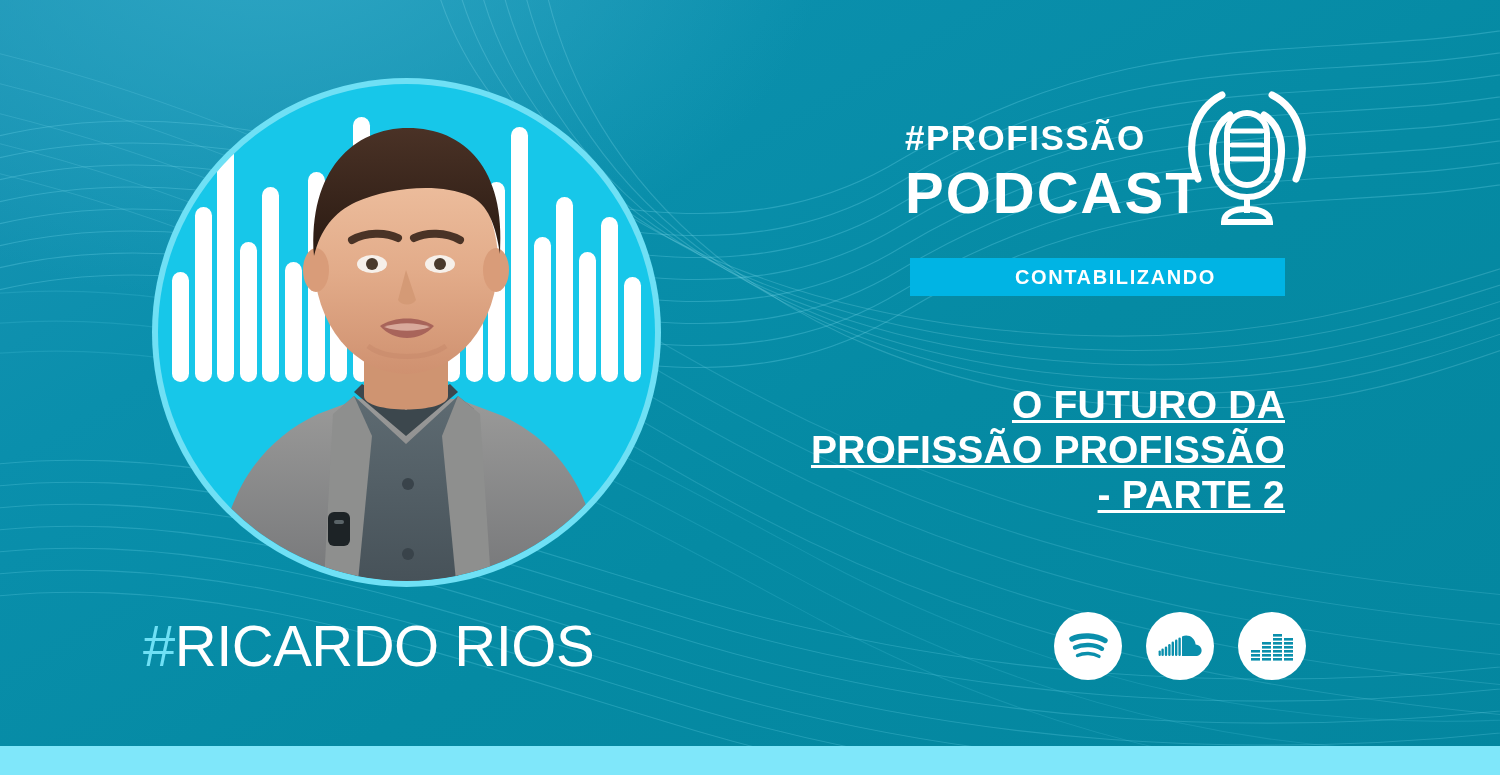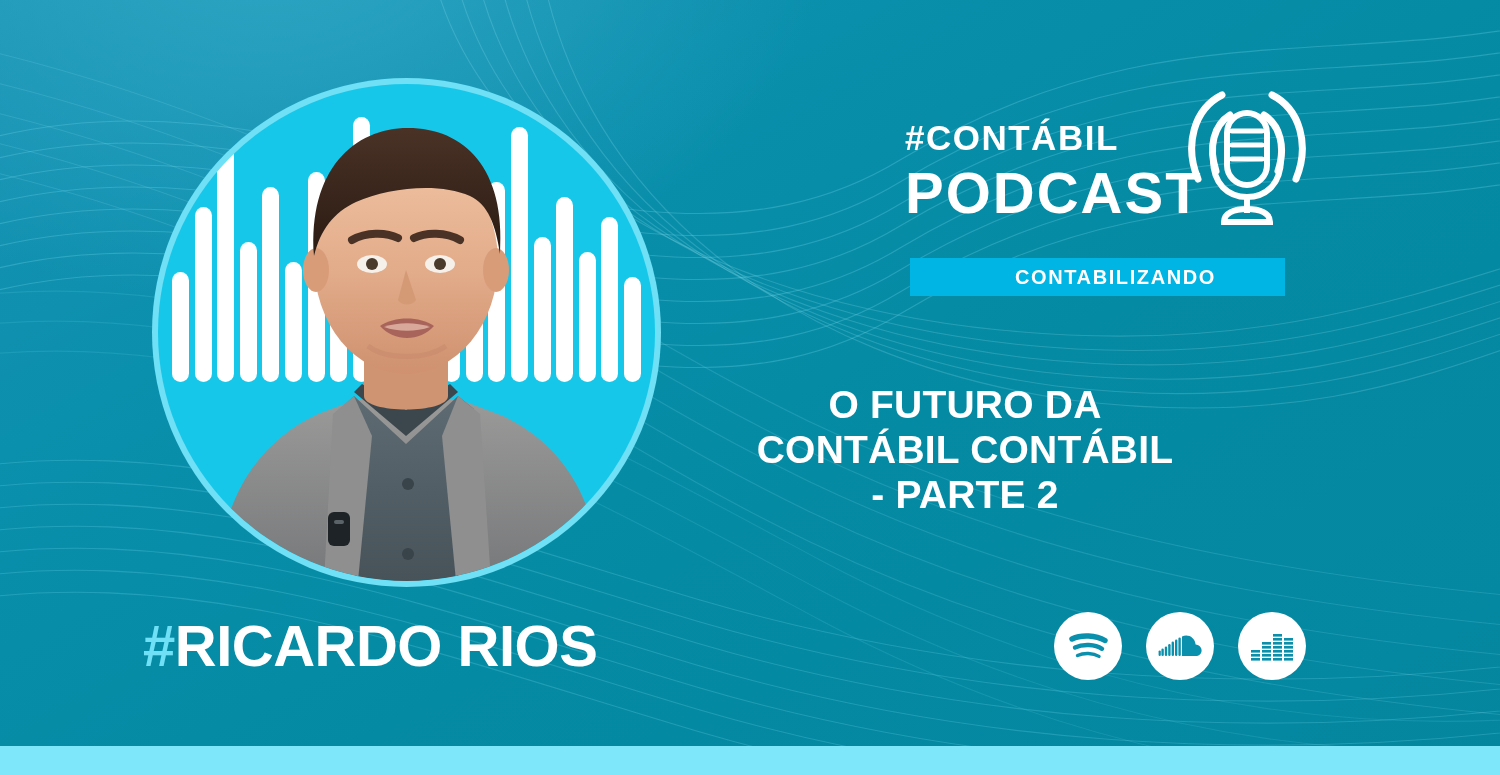--- a/index.html
+++ b/index.html
@@ -53,21 +53,21 @@
     position:absolute;
     left:0; top:0; width:100%; height:100%;
   }
   #portrait-photo svg { display:block; width:100%; height:100%; }
 
   
   #speaker-name {
     position:absolute;
     left:143px; top:617px;
     font-size:58px;
-    font-weight:bold;
+    font-weight:normal;
     letter-spacing:-0.5px;
     color:#ffffff;
     white-space:nowrap;
     line-height:1;
   }
   #speaker-name .hash { color:#6fe0f5; }
 
   
   #brand-block {
     position:absolute;
@@ -112,26 +112,27 @@
     font-weight:bold;
     font-size:20px;
     letter-spacing:1.6px;
   }
 
   #episode-title {
     position:absolute;
     right:215px;
     top:382px;
     width:640px;
-    text-align:center;
+    text-align:right;
     color:#ffffff;
     font-size:39px;
     font-weight:bold;
     line-height:1.16;
     letter-spacing:0.2px;
+    text-decoration:underline;
   }
 
   
   #social-row {
     position:absolute;
     left:1054px; top:612px;
     display:flex;
     gap:24px;
   }
   .social-icon {
@@ -287,21 +288,21 @@
       </svg>
     </div>
   </div>
 
   <div id="speaker-name">
     <span class="hash">#</span><span>RICARDO RIOS</span>
   </div>
 
   <div id="brand-block">
     <div id="brand-text-col">
-      <div id="brand-line-1">#CONTÁBIL</div>
+      <div id="brand-line-1">#PROFISSÃO</div>
       <div id="brand-line-2">PODCAST</div>
     </div>
     <div id="mic-icon">
       <svg viewBox="0 0 122 145" aria-hidden="true">
         <g fill="none" stroke="#ffffff" stroke-width="7" stroke-linecap="round">
           <path d="M12,92 C-2,58 8,22 36,8"></path>
           <path d="M110,92 C124,58 114,22 86,8"></path>
           <path d="M30,84 C22,60 28,38 44,28"></path>
           <path d="M92,84 C100,60 94,38 78,28"></path>
         </g>
@@ -319,21 +320,21 @@
       </svg>
     </div>
   </div>
 
   <div id="badge">
     <span id="badge-label">CONTABILIZANDO</span>
   </div>
 
   <div id="episode-title">
     <div>O FUTURO DA</div>
-    <div>CONTÁBIL CONTÁBIL</div>
+    <div>PROFISSÃO PROFISSÃO</div>
     <div>- PARTE 2</div>
   </div>
 
   <div id="social-row">
 
     <div class="social-icon">
       <svg width="50" height="50" viewBox="0 0 50 50" aria-hidden="true">
         <g fill="none" stroke="#ffffff" stroke-linecap="round">
           <circle cx="25" cy="25" r="24" fill="#ffffff" stroke="none"></circle>
         </g>

